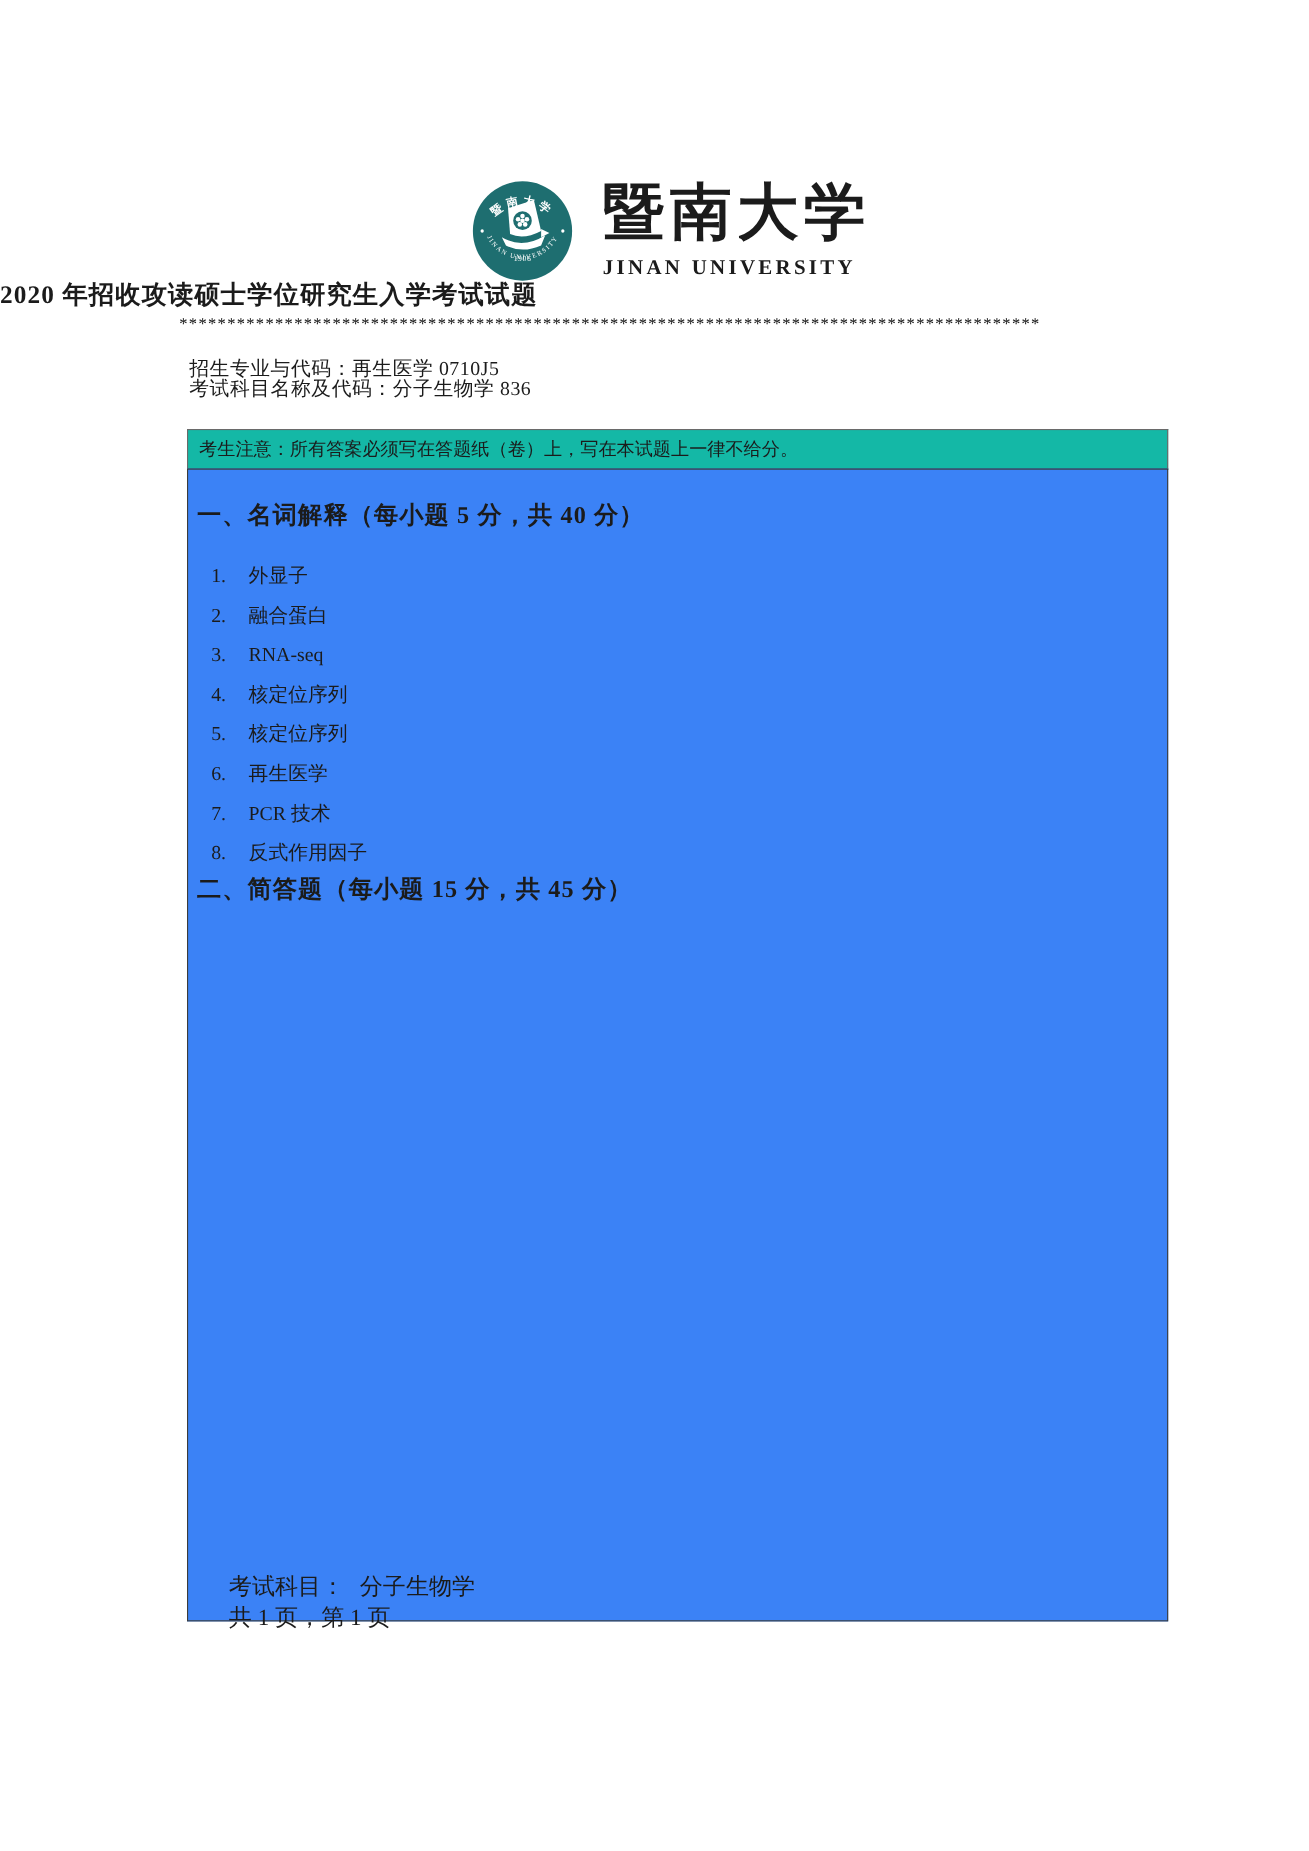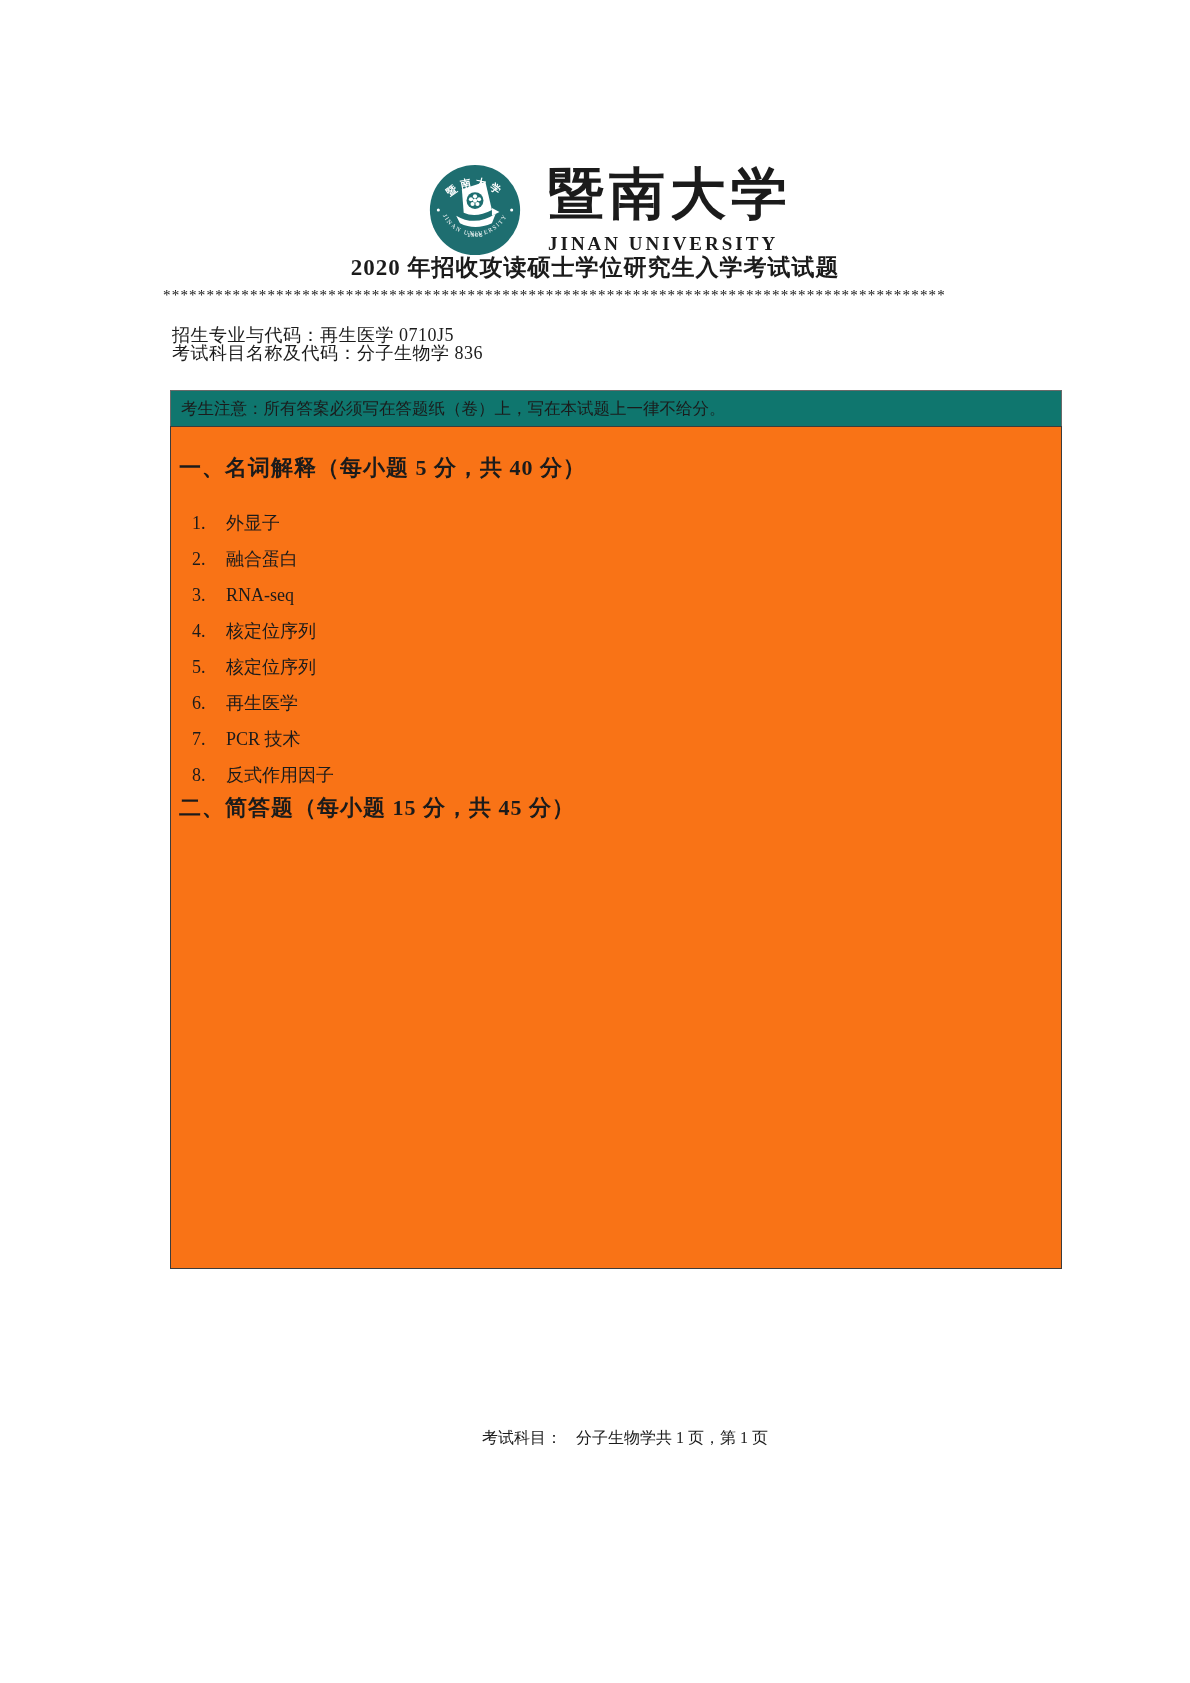--- a/index.html
+++ b/index.html
@@ -22,60 +22,61 @@
     font-family:"Liberation Serif","DejaVu Serif",serif;
   }
   .brand-en {
     font-size:19px; font-weight:bold; letter-spacing:3px;
     margin-top:2px; white-space:nowrap;
   }
 
   
   .title {
     position:absolute; top:252px; left:0; width:1190px;
-    text-align:center; font-size:23px; font-weight:bold;
+    font-size:23px; font-weight:bold;
     letter-spacing:1px;
   }
   .asterisks {
     position:absolute; top:287px; left:163px; width:845px; height:20px;
     overflow:hidden; white-space:nowrap;
     font-size:15px; letter-spacing:1.2px; color:#111;
   }
   .info-line { position:absolute; left:172px; font-size:18px; letter-spacing:0.5px; }
   .info-1 { top:310px;margin-top:13px; }
   .info-2 { top:341px; }
 
   
   .notice-box {
     position:absolute; top:390px; left:170px; width:892px; height:37px;
     box-sizing:border-box; border:1px solid #6a6a6a; border-bottom:1px solid #333;
     display:flex; align-items:center; padding-left:10px;
-    font-size:16.5px; background:#0f766e;
+    font-size:16.5px; background:#14b8a6;
   }
   .main-box {
-    position:absolute; top:426px; left:170px; width:892px; height:843px;
+    position:absolute; top:426px; left:170px; width:892px; height:1048px;
     box-sizing:border-box; border:1px solid #3c3c3c;
     padding:26px 20px 0 8px;
-    background:#f97316;
+    background:#3b82f6;
   }
   .sec-heading {
     font-size:22px; font-weight:bold; letter-spacing:1px;
     line-height:30px; margin:0 0 22px 0;
   }
   .term-list { margin:0; padding:0; list-style:none; }
   .term-row { display:flex; line-height:36px; font-size:18px; padding-left:13px; }
   .term-num { width:34px; flex:0 0 34px; }
   .sec-heading.second { margin-top:0; }
 
   
   .footer {
     position:absolute; top:1428px; left:170px; width:892px;
     box-sizing:border-box; padding:0 20px 0 38px;
-    display:flex; justify-content:center;
-    font-size:16px;
+    display:flex; justify-content:flex-end;
+    font-size:21px;
+    flex-direction:column;
   }
   .footer-left { white-space:nowrap; }
   .footer-gap { display:inline-block; width:14px; }
 </style>
 </head>
 <body>
 
 <div class="page">
 
   <div class="seal">

